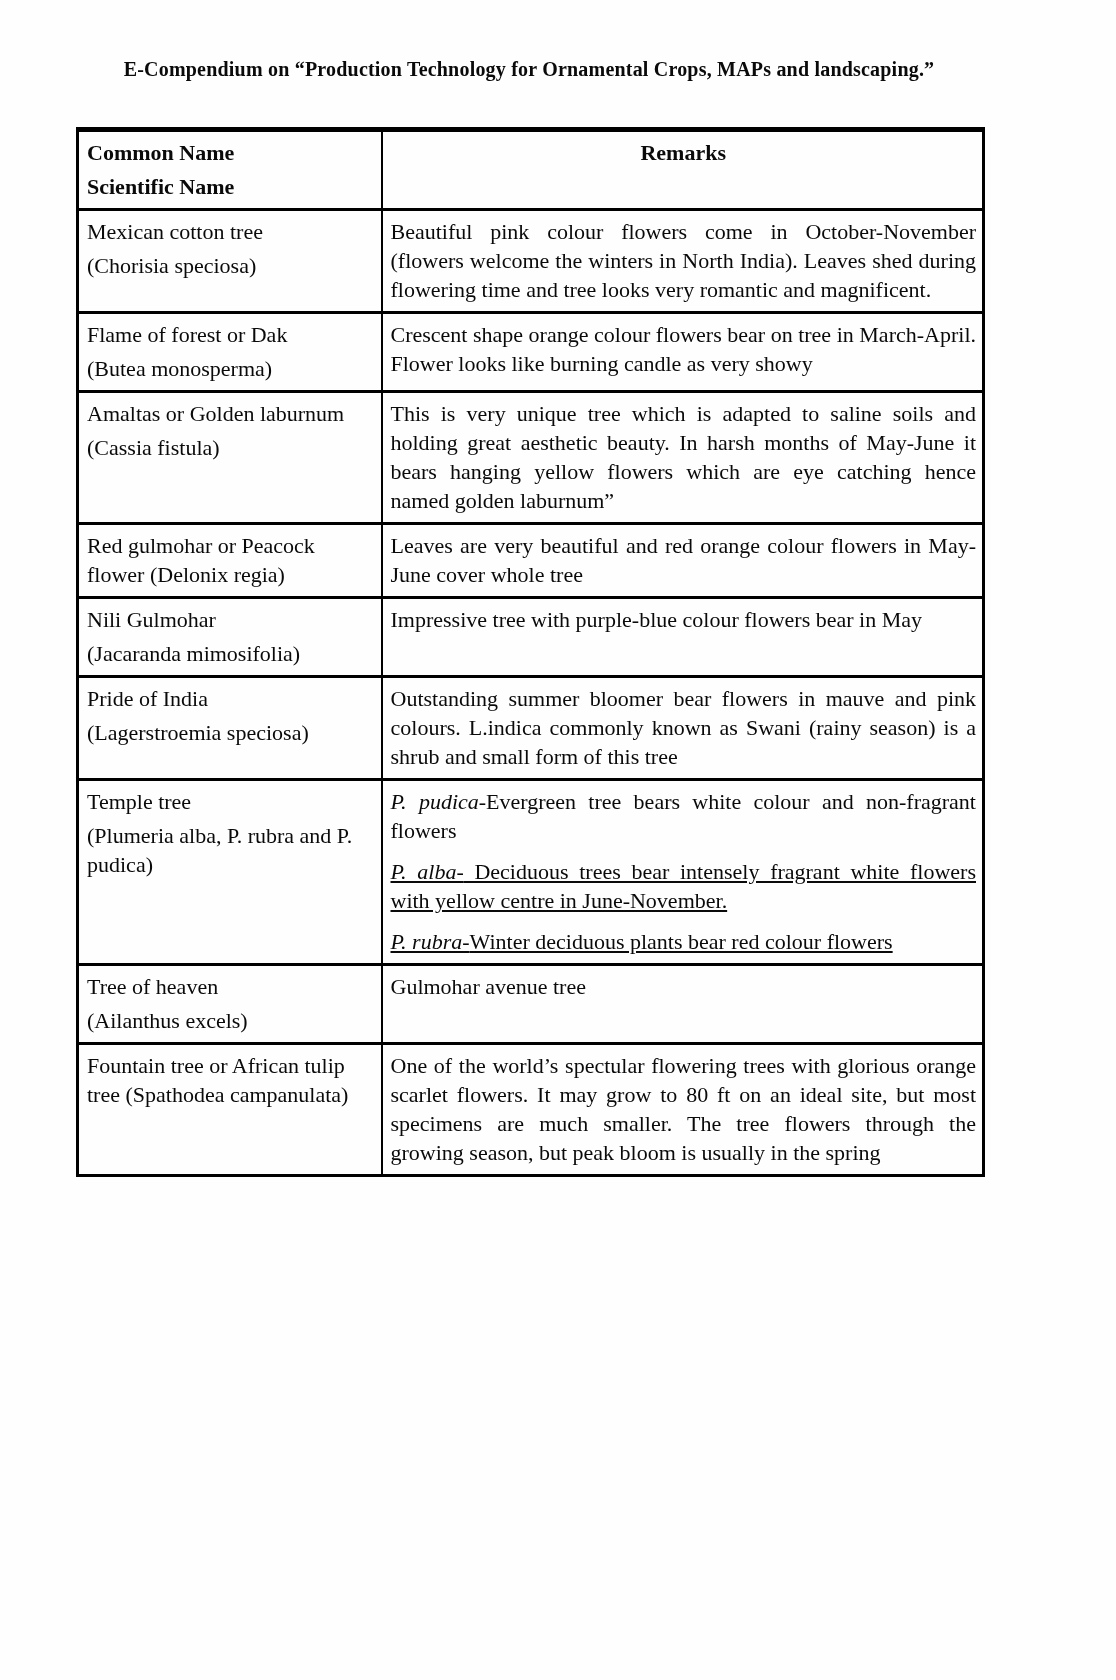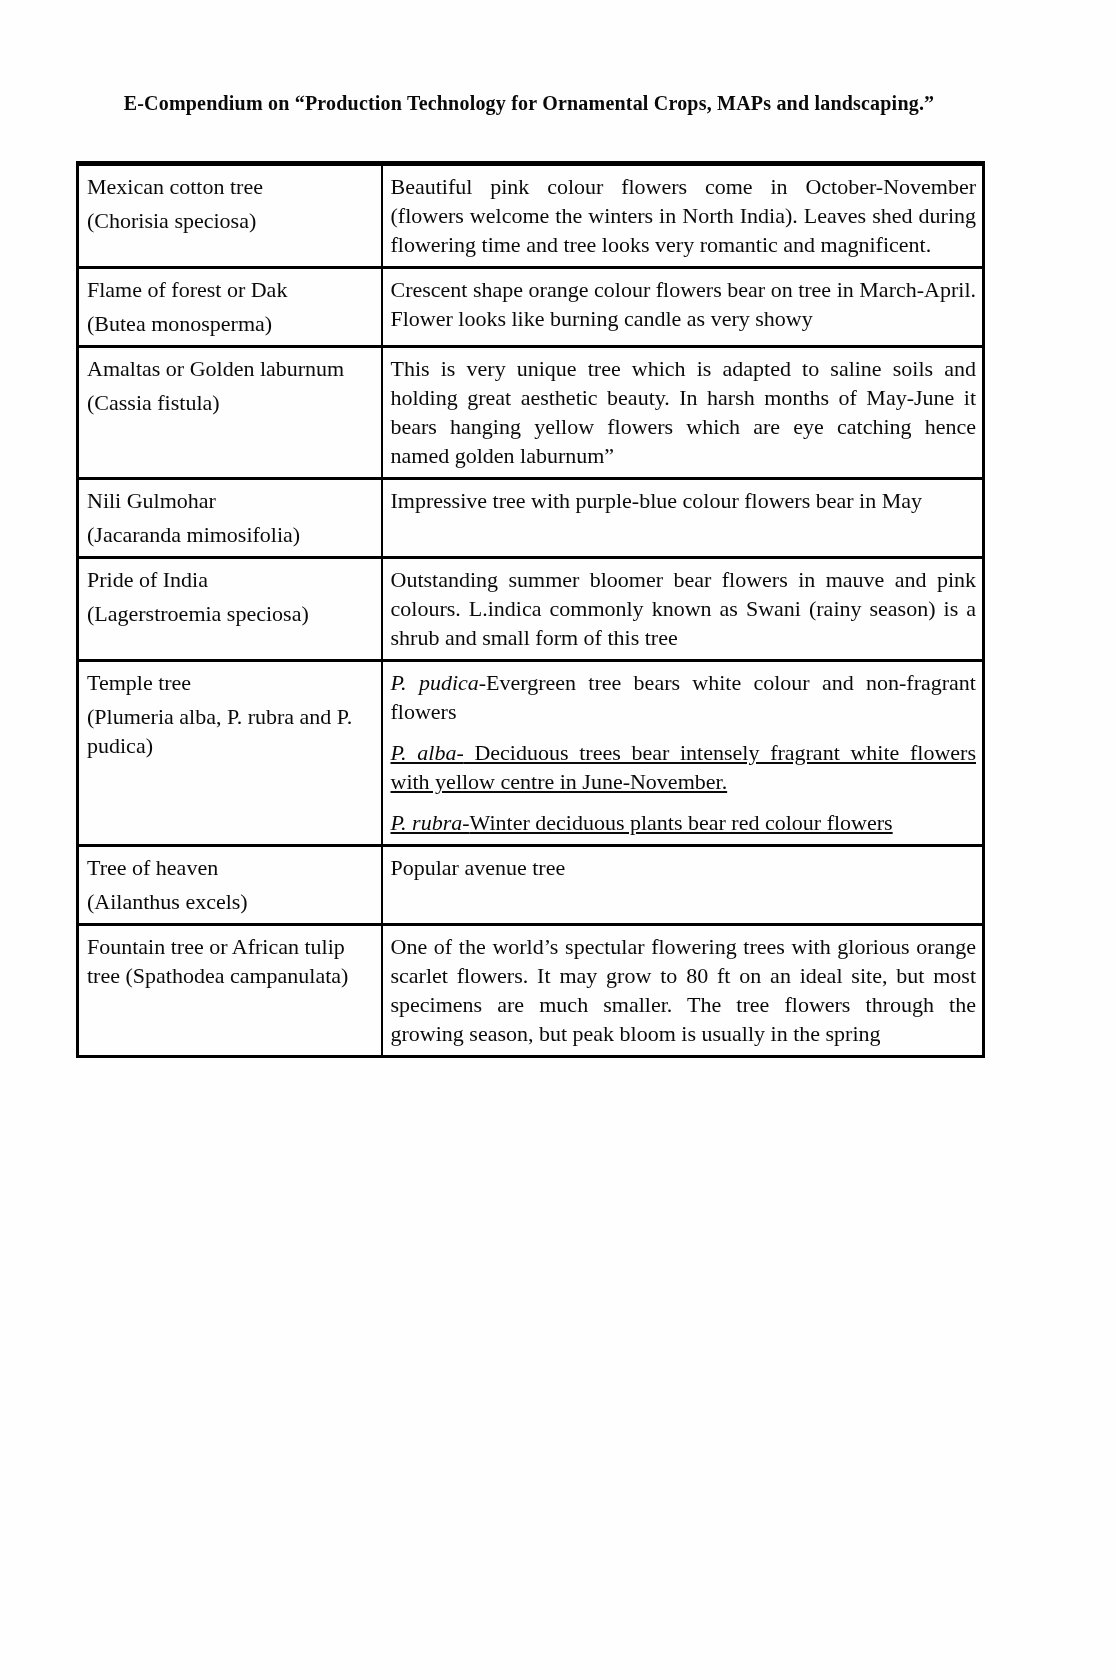--- a/index.html
+++ b/index.html
@@ -12,21 +12,21 @@
     height: 1680px;
     font-family: "Liberation Serif", "DejaVu Serif", serif;
     color: #0a0a0a;
     position: relative;
   }
   .page {
     width: 1116px;
     height: 1680px;
     background: #fefefe;
     box-sizing: border-box;
-    padding-top: 92px;
+    padding-top: 58px;
   }
   .doc-header {
     width: 906px;
     margin: 0 0 0 76px;
     text-align: center;
     font-size: 20px;
     font-weight: bold;
     letter-spacing: 0.2px;
   }
   table.tree-table {
@@ -74,20 +74,27 @@
 
   <div class="doc-header">E-Compendium on “Production Technology for Ornamental Crops, MAPs and landscaping.”</div>
 
   <table class="tree-table">
     <colgroup>
         <col class="c1">
         <col class="c2">
       </colgroup>
 
     <tbody>
+        <tr>
+      <th class="name-head">
+        <div class="head-line1">Common Name</div>
+        <div class="head-line2">Scientific Name</div>
+      </th>
+      <th class="remarks-head">Remarks</th>
+    </tr>
 
     <tr>
       <td class="name-cell">
         <div class="name">Mexican cotton tree</div>
         <div class="sci-block"><span class="sci">(Chorisia speciosa)</span></div>
       </td>
       <td class="remarks-cell">
         <p>Beautiful pink colour flowers come in October-November (flowers welcome the winters in North India). Leaves shed during flowering time and tree looks very romantic and magnificent.</p>
       </td>
     </tr>
@@ -106,20 +113,28 @@
     <tr>
       <td class="name-cell">
         <div class="name">Amaltas or Golden laburnum</div>
         <div class="sci-block"><span class="sci">(Cassia fistula)</span></div>
       </td>
       <td class="remarks-cell">
         <p>This is very unique tree which is adapted to saline soils and holding great aesthetic beauty. In harsh months of May-June it bears hanging yellow flowers which are eye catching hence named golden laburnum”</p>
       </td>
     </tr>
 
+    <tr>
+      <td class="name-cell">
+        <div class="name"><span>Red gulmohar or Peacock flower</span> <span class="sci">(Delonix regia)</span></div>
+      </td>
+      <td class="remarks-cell">
+        <p>Leaves are very beautiful and red orange colour flowers in May-June cover whole tree</p>
+      </td>
+    </tr>
 
     <tr>
       <td class="name-cell">
         <div class="name">Nili Gulmohar</div>
         <div class="sci-block"><span class="sci">(Jacaranda mimosifolia)</span></div>
       </td>
       <td class="remarks-cell">
         <p>Impressive tree with purple-blue colour flowers bear in May</p>
       </td>
     </tr>
@@ -147,21 +162,21 @@
         <p><span class="lead-italic">P. rubra-</span><span>Winter deciduous plants bear red colour flowers</span></p>
       </td>
     </tr>
 
     <tr>
       <td class="name-cell">
         <div class="name">Tree of heaven</div>
         <div class="sci-block"><span class="sci">(Ailanthus excels)</span></div>
       </td>
       <td class="remarks-cell">
-        <p>Popular avenue tree</p>
+        <p>Gulmohar avenue tree</p>
       </td>
     </tr>
 
     <tr>
       <td class="name-cell">
         <div class="name"><span>Fountain tree or African tulip tree</span> <span class="sci">(Spathodea campanulata)</span></div>
       </td>
       <td class="remarks-cell">
         <p>One of the world’s spectular flowering trees with glorious orange scarlet flowers. It may grow to 80 ft on an ideal site, but most specimens are much smaller. The tree flowers through the growing season, but peak bloom is usually in the spring</p>
       </td>

